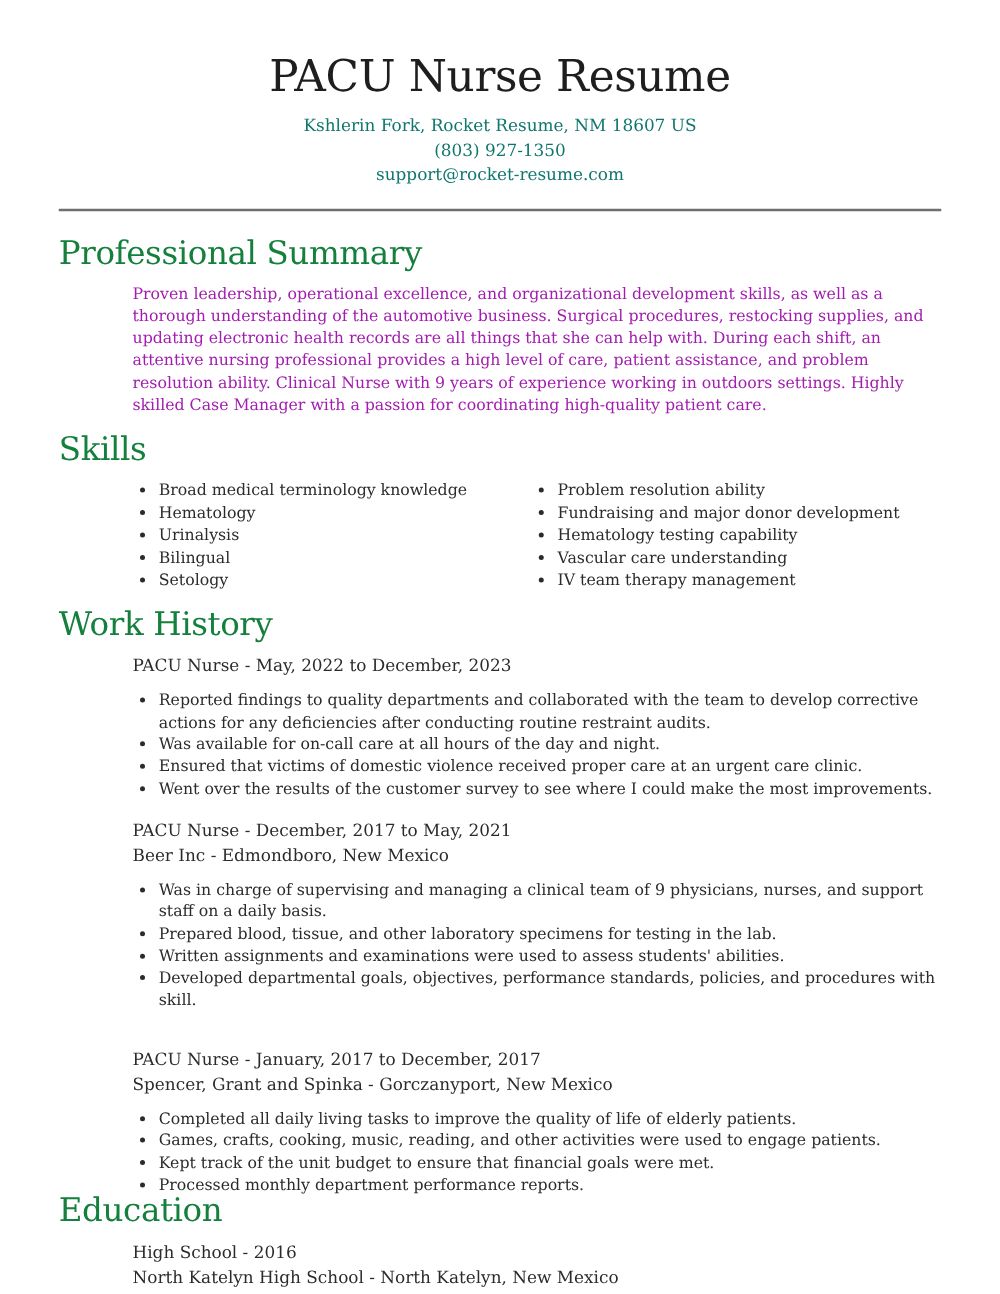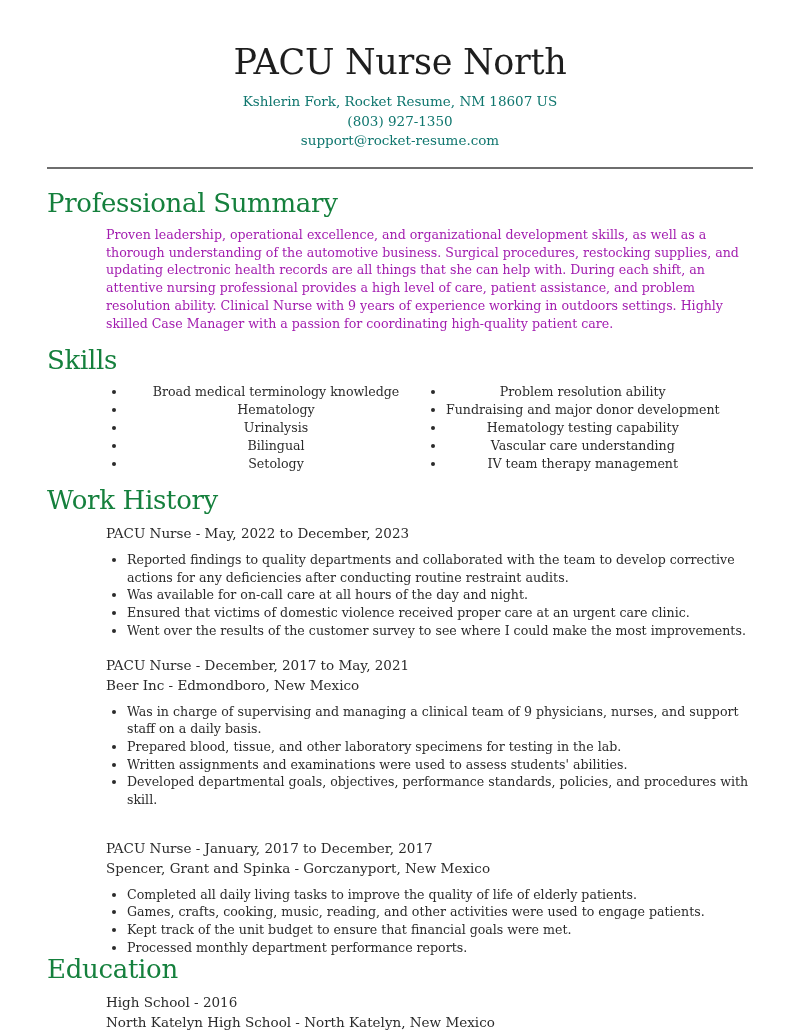--- a/index.html
+++ b/index.html
@@ -20,21 +20,21 @@
       border-top: 2px solid #6e6e6e;
     }
     .section-title {
       font-size: 26px; font-weight: normal; color: #15803d;
       margin: 0 0 0 47px; line-height: 34px; letter-spacing: -0.3px;
     }
     .summary {
       margin: 6px 50px 0 106px; font-size: 12.6px; line-height: 17.7px;
       color: #a21caf;
     }
-    .skills { display: flex; margin: 6px 0 0 106px; text-align: center; }
+    .skills { display: flex; margin: 6px 0 0 106px; }
     .skills ul { margin: 0; padding: 0 0 0 21px; list-style: disc; font-size: 12.6px; line-height: 18px; }
     .skills ul.col1 { width: 298px; }
     .job { margin-left: 106px; }
     .job-line { font-size: 13.5px; line-height: 20px; color: #2b2b2b; }
     .job ul { margin: 8px 50px 0 0; padding-left: 21px; font-size: 12.6px; line-height: 17.7px; }
     .job ul li { padding-left: 0; }
     #summary-section { position: absolute; top: 186px; left: 0; right: 0; }
     #skills-section { position: absolute; top: 343px; left: 0; right: 0; }
     #work-section { position: absolute; top: 483px; left: 0; right: 0; }
     #edu-section { position: absolute; top: 952px; left: 0; right: 0; }
@@ -42,21 +42,21 @@
     .job2 { margin-top: 15px; }
     .job3 { margin-top: 29px; }
     .edu { margin: 6px 0 0 106px; }
   </style>
 </head>
 <body>
 
 <div class="page">
 
   <div class="header">
-    <h1 class="title">PACU Nurse North</h1>
+    <h1 class="title">PACU Nurse Resume</h1>
     <div class="contact">
       <div>Kshlerin Fork, Rocket Resume, NM 18607 US</div>
       <div>(803) 927-1350</div>
       <div>support@rocket-resume.com</div>
     </div>
   </div>
   <hr class="divider">
 
   <section id="summary-section">
     <h2 class="section-title">Professional Summary</h2>

